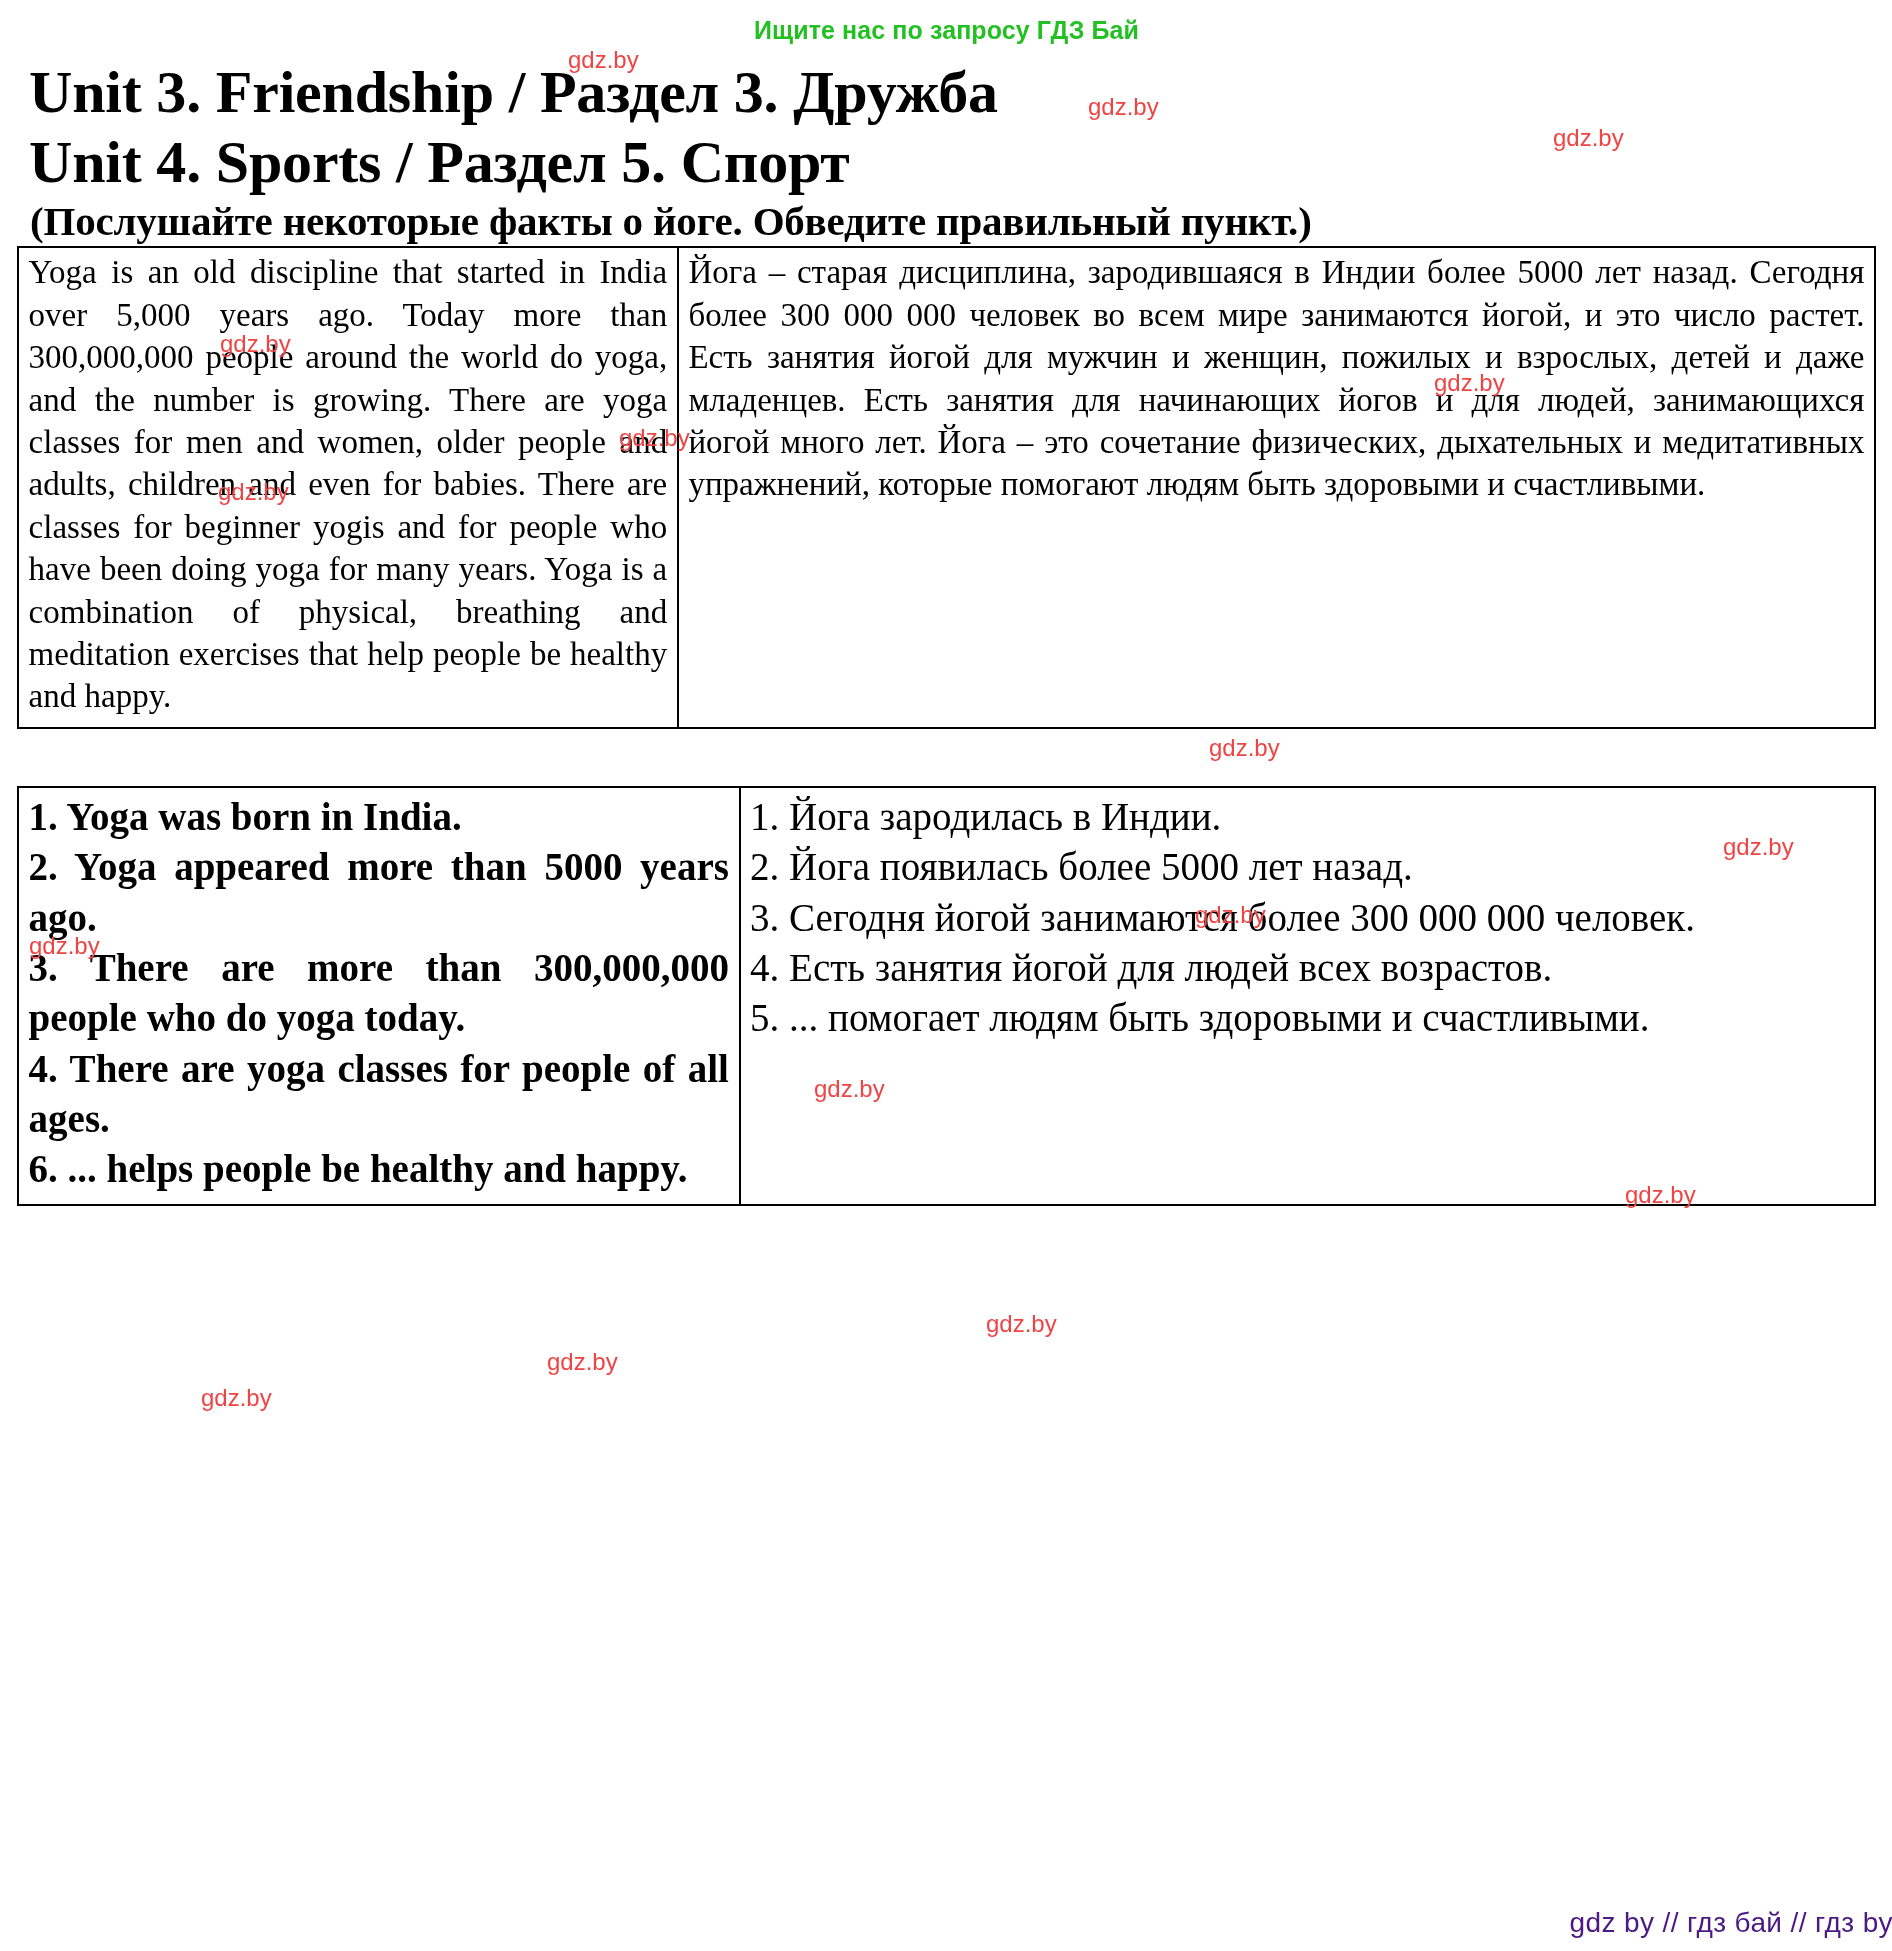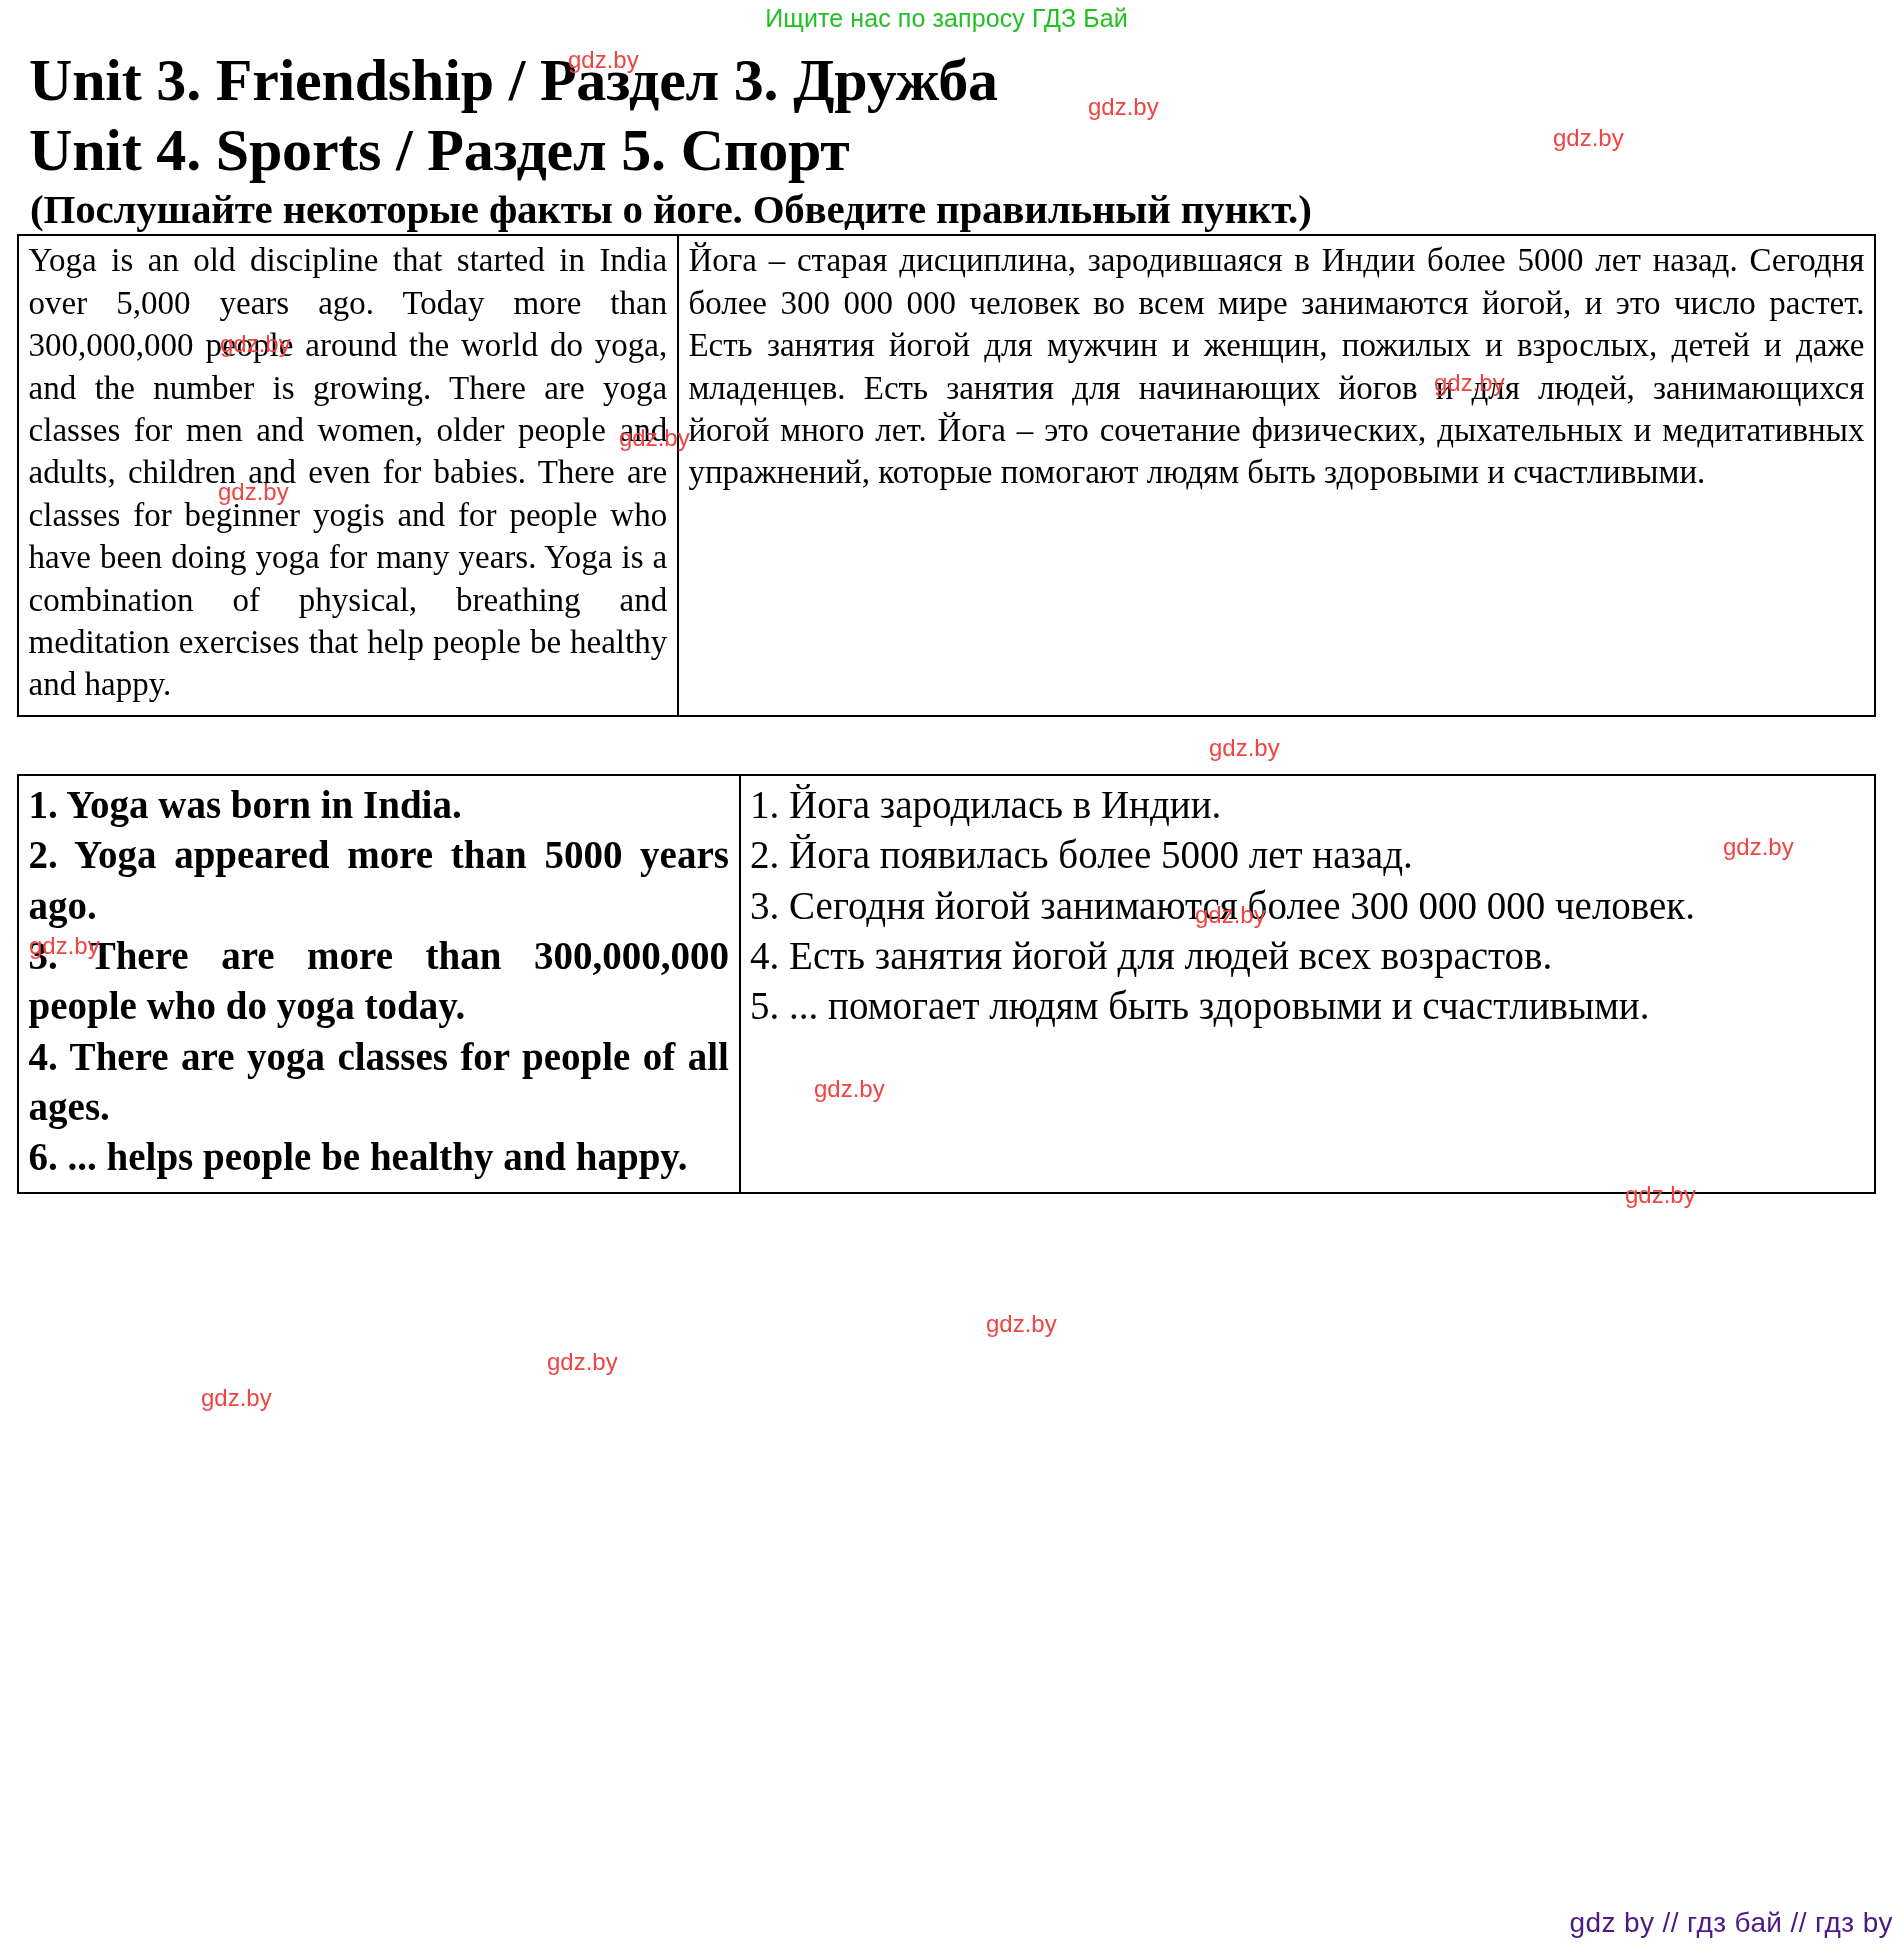--- a/index.html
+++ b/index.html
@@ -22,23 +22,23 @@
     height: 1952px;
     box-sizing: border-box;
     padding: 0 17px;
   }
 
   
   .promo-banner {
     text-align: center;
     font-family: "Liberation Sans", "DejaVu Sans", sans-serif;
     font-size: 25px;
-    font-weight: 400;
+    font-weight: 700;
     color: #22c022;
-    padding-top: 4px;
+    padding-top: 16px;
     letter-spacing: 0.1px;
     white-space: nowrap;
   }
 
   
   .heading-block {
     margin-top: 11.5px;
   }
   .unit-line {
     font-family: "Liberation Serif", "DejaVu Serif", serif;

